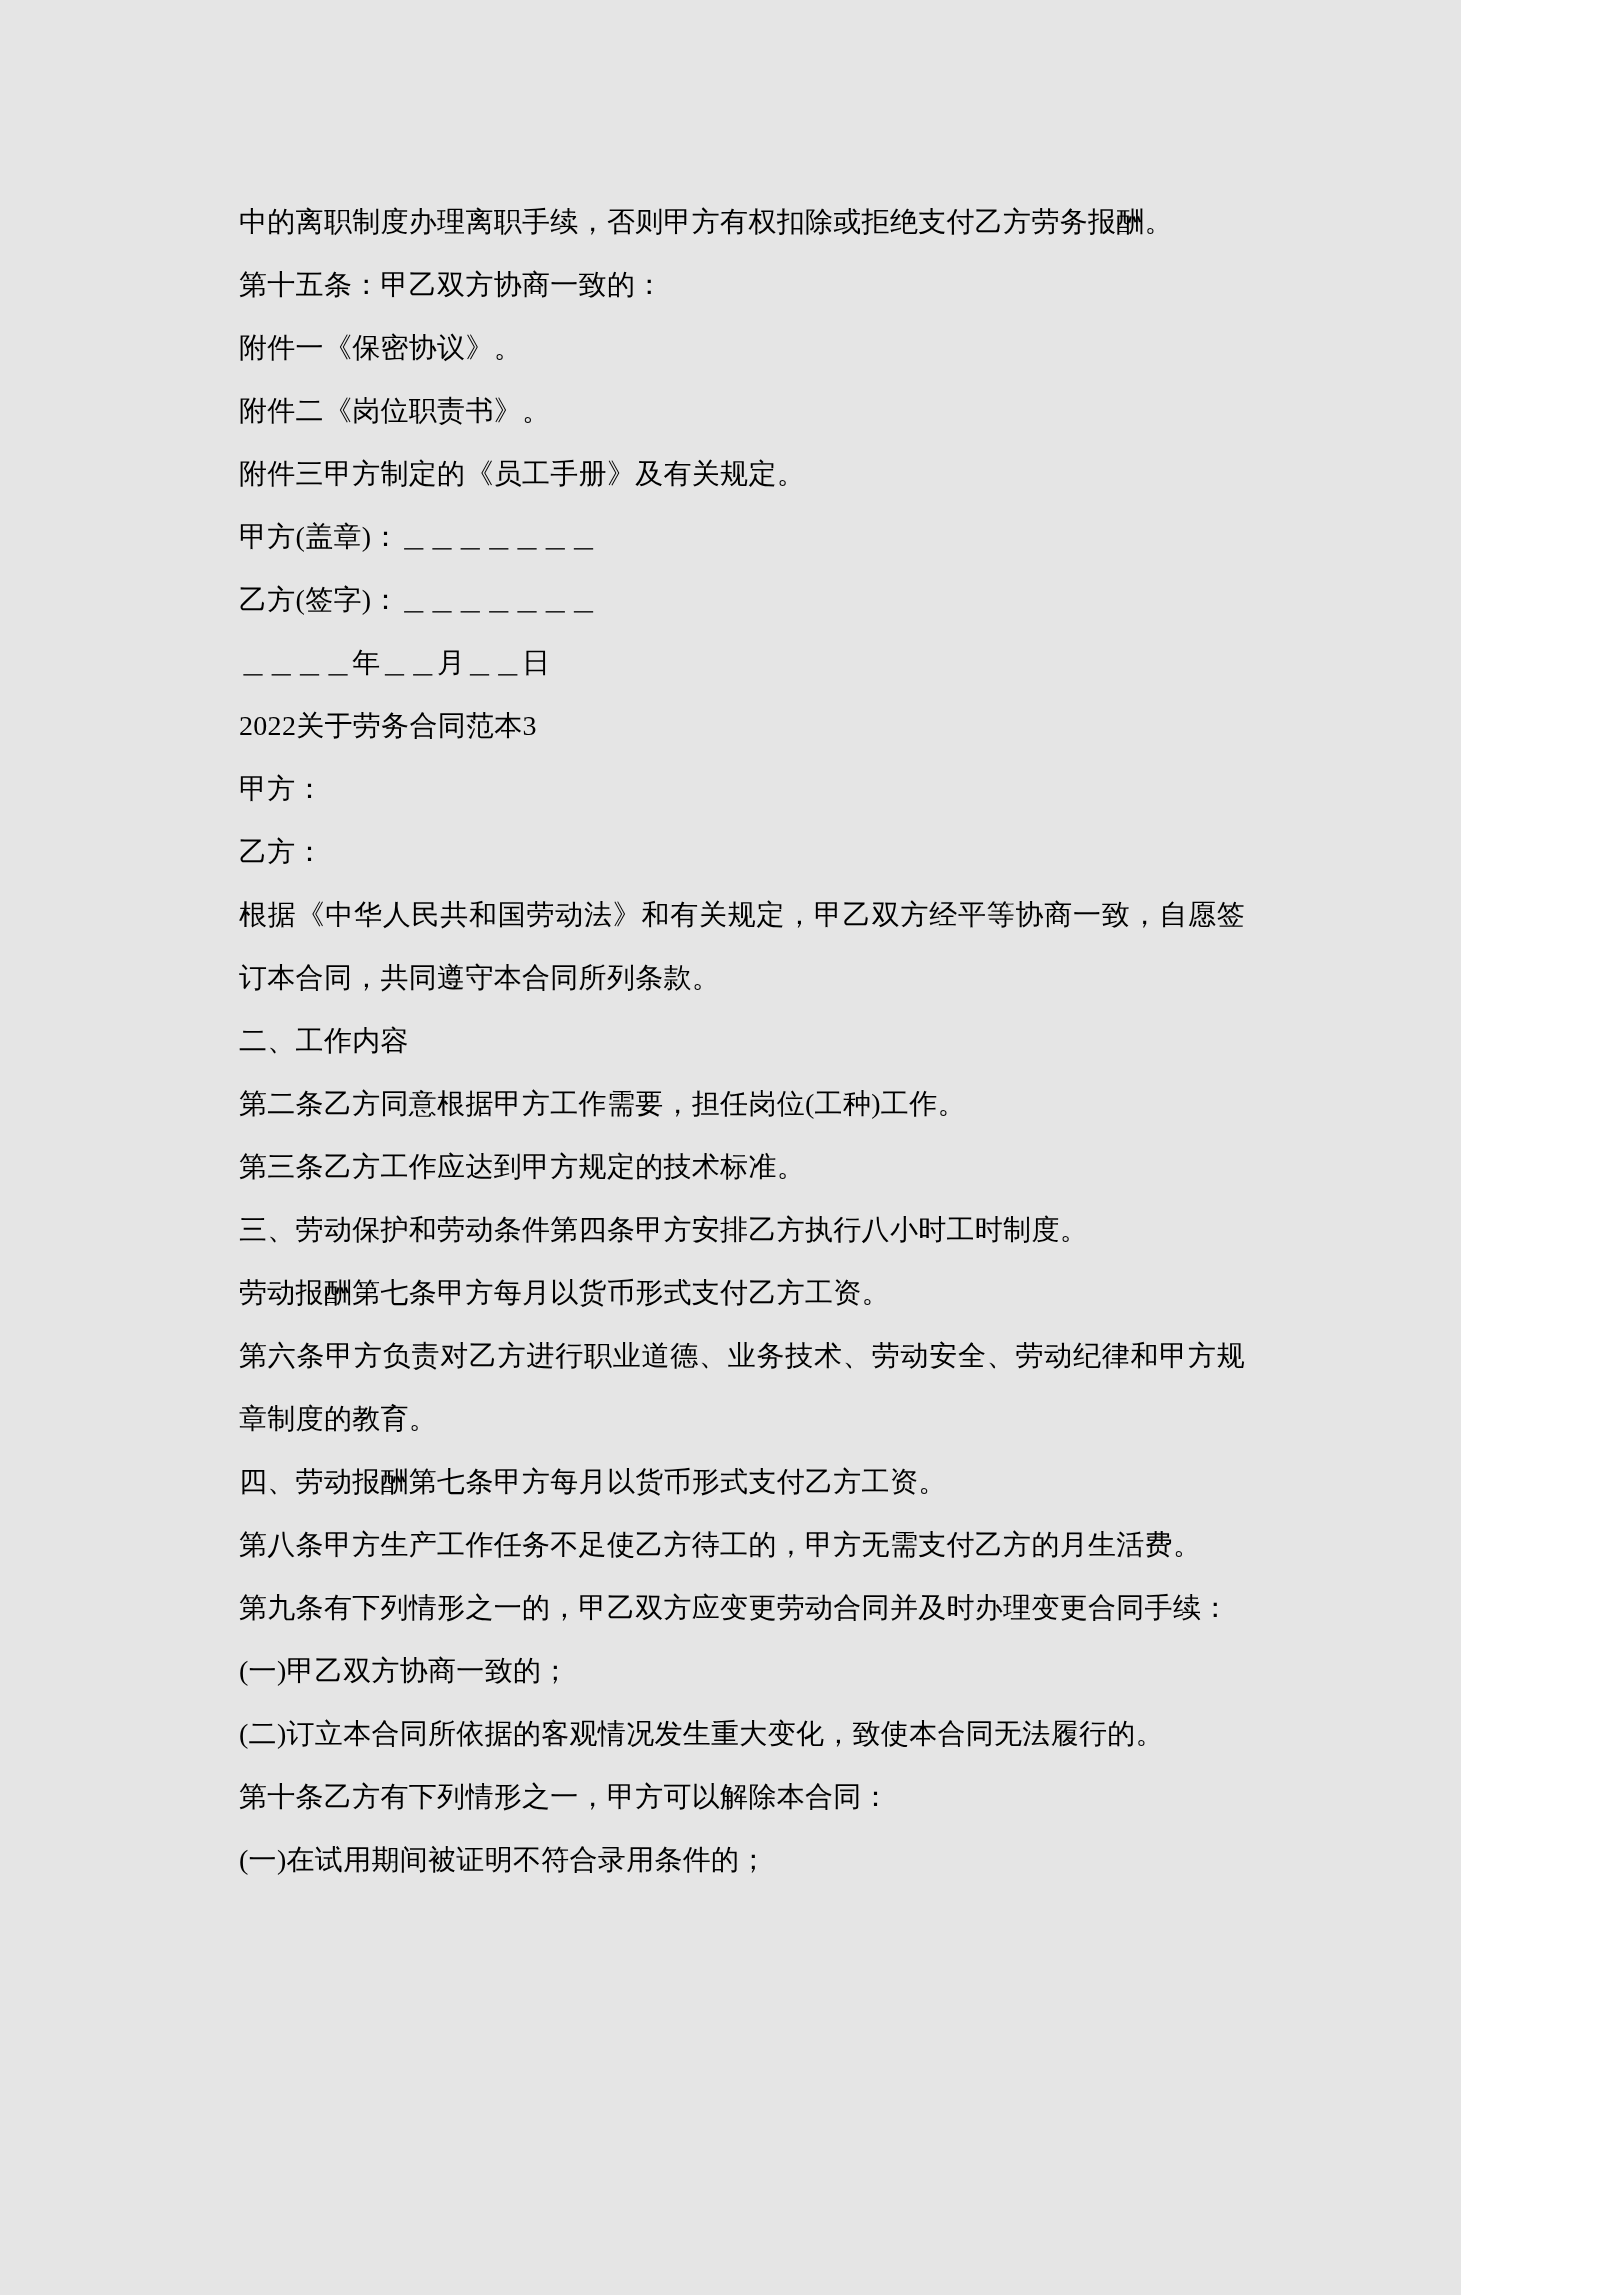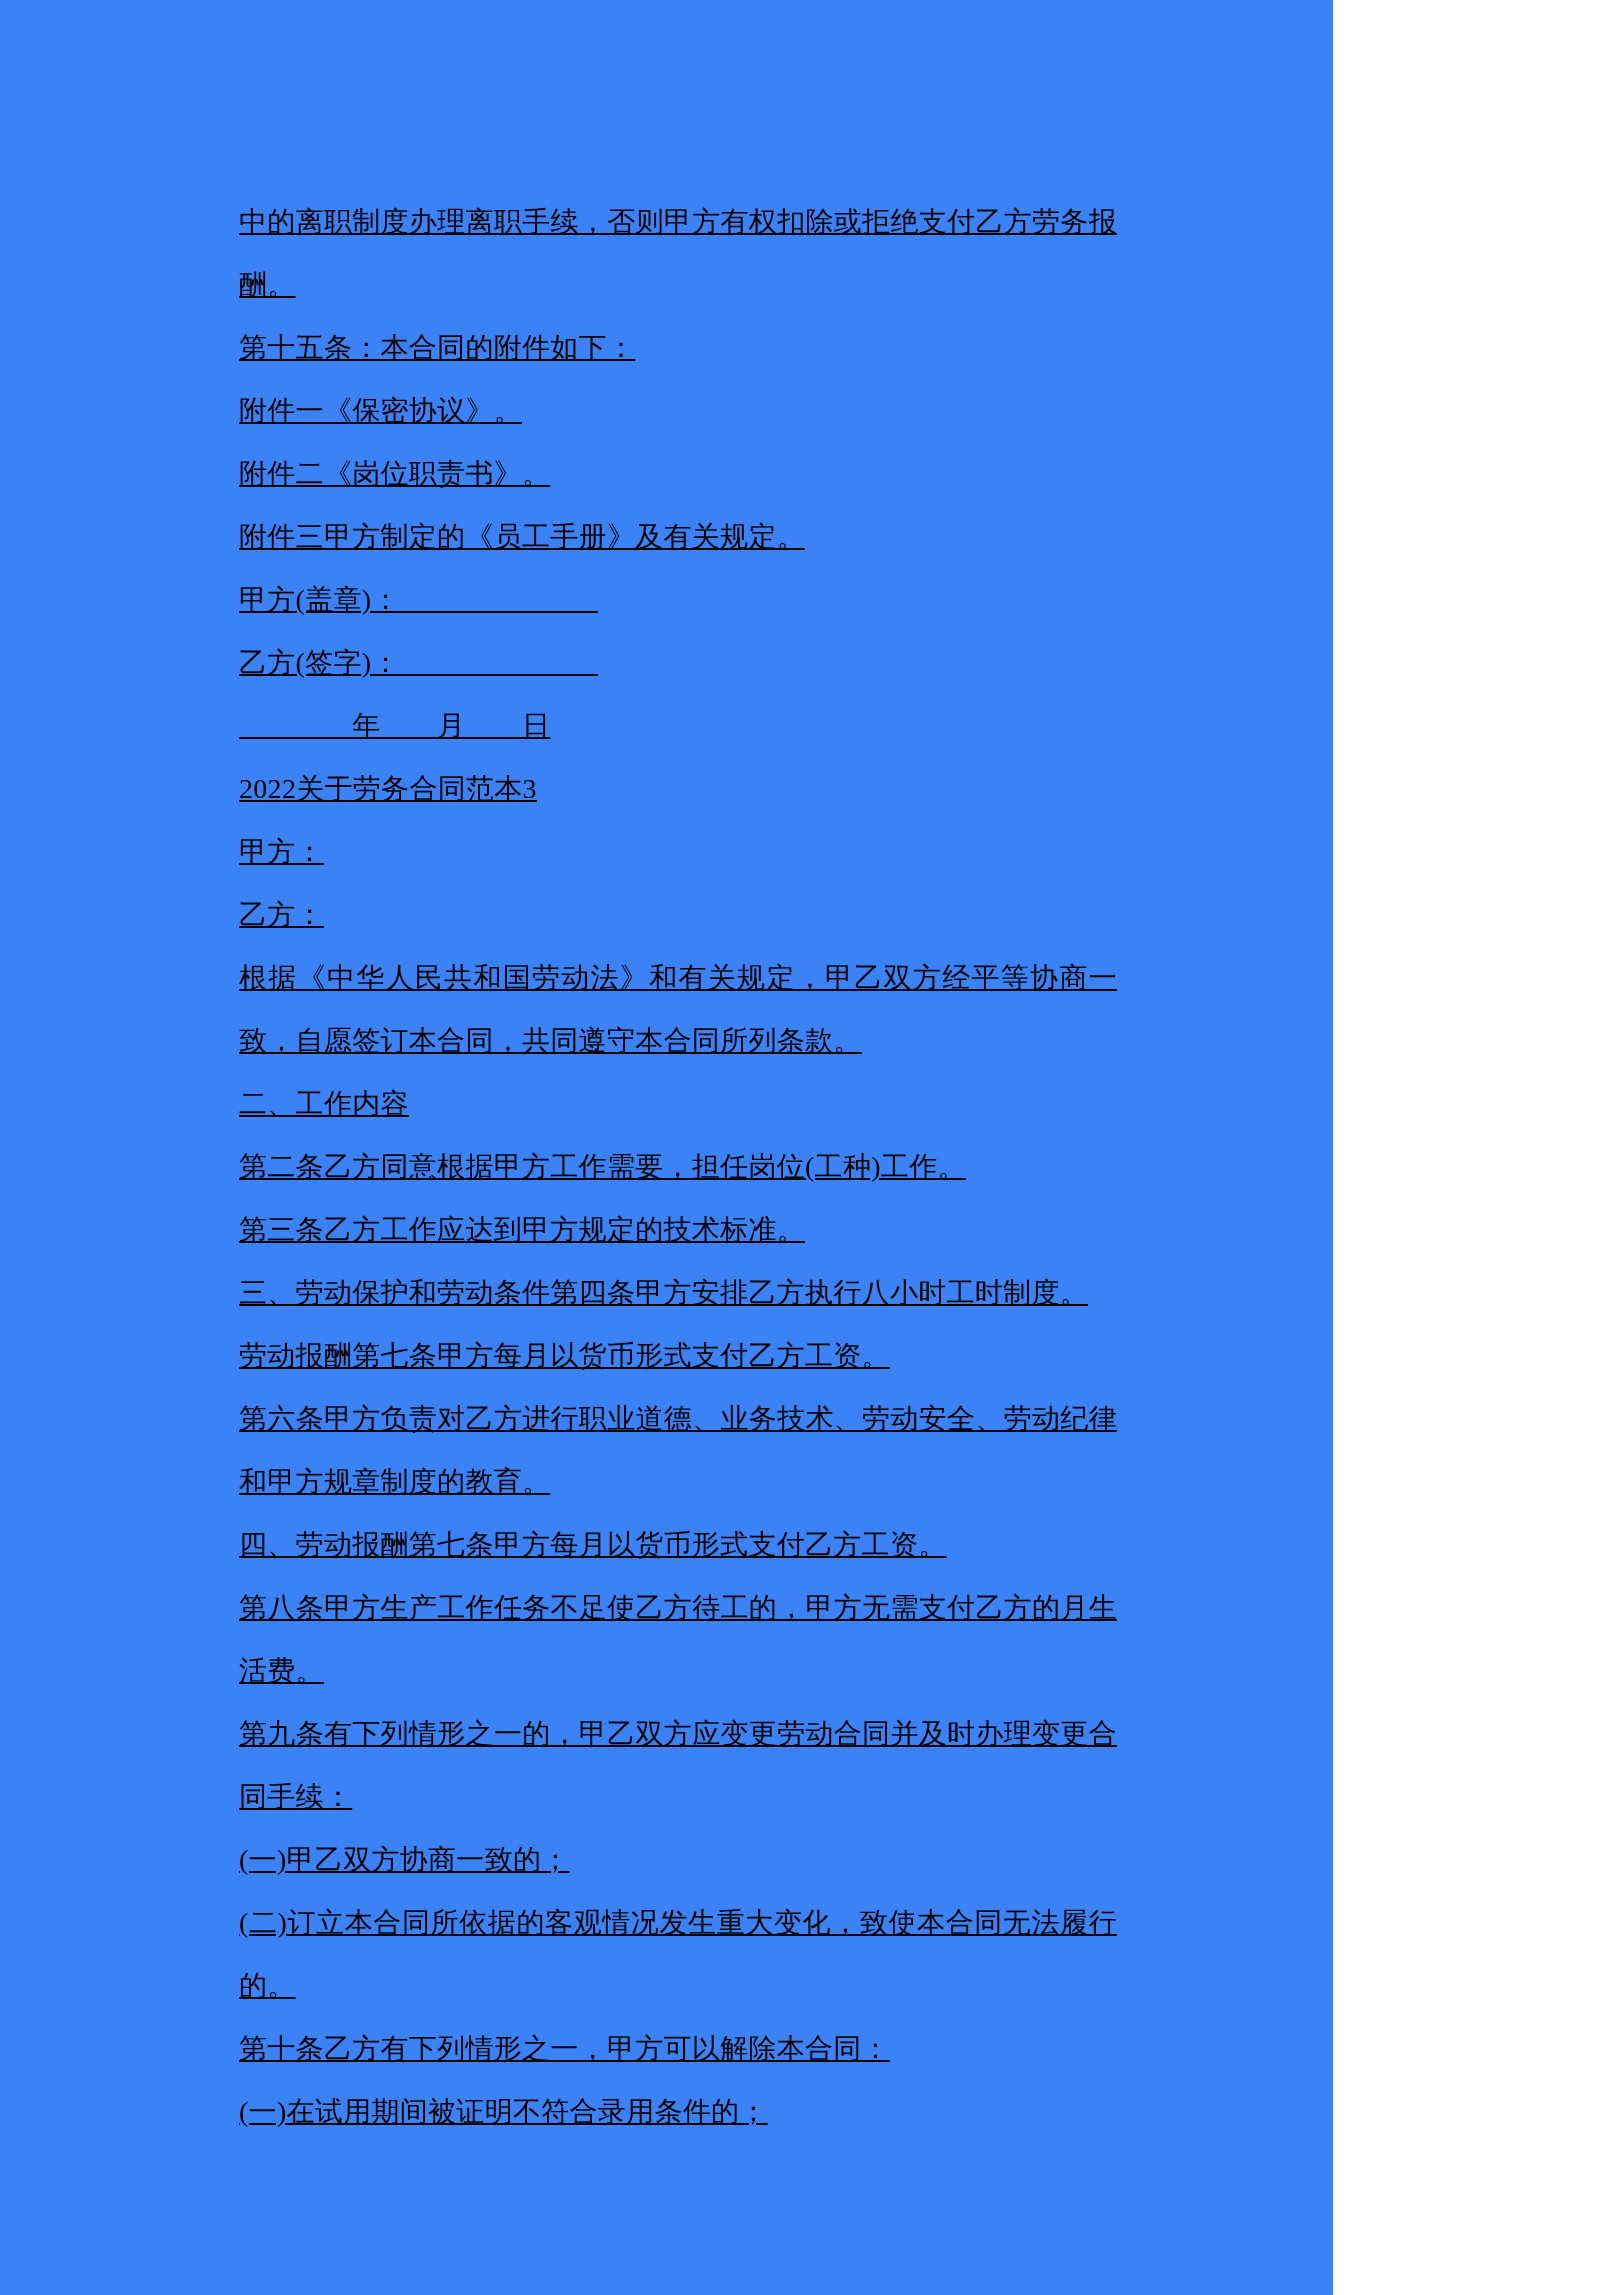--- a/index.html
+++ b/index.html
@@ -7,27 +7,26 @@
     margin: 0;
     padding: 0;
     background: #ffffff;
   }
   body {
     font-family: "Liberation Serif", "DejaVu Serif", serif;
     color: #000000;
   }
   .page {
     position: relative;
-    width: 1333px;
+    width: 1461px;
     height: 2295px;
-    background: #3b82f6;
+    background: #e5e5e5;
     box-sizing: border-box;
     padding: 190px 216px 131px 239px;
     overflow: hidden;
-    text-decoration: underline;
   }
   .doc-body {
     font-size: 28px;
     line-height: 1.0;
   }
   .para {
     margin: 0 0 0 0;
     padding: 0;
     font-size: 28px;
     line-height: 63px;
@@ -40,21 +39,21 @@
   .para.wrap {
     white-space: normal;
   }
 </style>
 </head>
 <body>
 
 <div class="page">
   <div class="doc-body">
     <p class="para wrap">中的离职制度办理离职手续，否则甲方有权扣除或拒绝支付乙方劳务报酬。</p>
-    <p class="para">第十五条：本合同的附件如下：</p>
+    <p class="para">第十五条：甲乙双方协商一致的：</p>
     <p class="para">附件一《保密协议》。</p>
     <p class="para">附件二《岗位职责书》。</p>
     <p class="para">附件三甲方制定的《员工手册》及有关规定。</p>
     <p class="para">甲方(盖章)：＿＿＿＿＿＿＿</p>
     <p class="para">乙方(签字)：＿＿＿＿＿＿＿</p>
     <p class="para">＿＿＿＿年＿＿月＿＿日</p>
     <p class="para">2022关于劳务合同范本3</p>
     <p class="para">甲方：</p>
     <p class="para">乙方：</p>
     <p class="para wrap">根据《中华人民共和国劳动法》和有关规定，甲乙双方经平等协商一致，自愿签订本合同，共同遵守本合同所列条款。</p>

